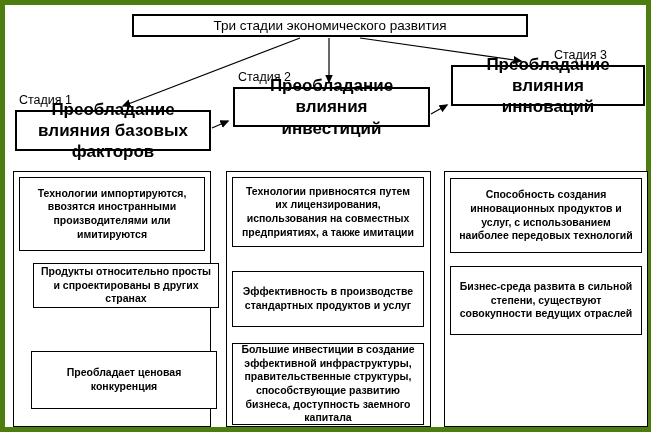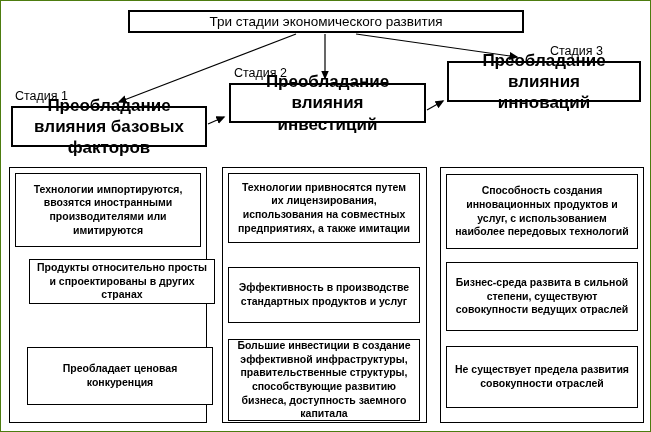--- a/index.html
+++ b/index.html
@@ -2,21 +2,21 @@
 <html><head>
 <meta charset="utf-8">
 <style>
   * { margin:0; padding:0; box-sizing:border-box; }
   html,body { background:#fff; }
   body {
     width:651px; height:432px; position:relative; overflow:hidden;
     font-family:"Liberation Sans", sans-serif; color:#000;
   }
   .canvas {
-    position:absolute; inset:0; border:1px solid #4d7c0f; background:#fff;
+    position:absolute; inset:0; border:5px solid #4d7c0f; background:#fff;
   }
   .arrows {
     position:absolute; left:0; top:0; width:651px; height:432px;
     pointer-events:none;
   }
   .arrows line { stroke:#000; stroke-width:1.2; }
   .box {
     position:absolute; background:#fff; border:1px solid #000;
     display:flex; align-items:center; justify-content:center;
     text-align:center;
@@ -92,15 +92,14 @@
   <div class="box item-box" id="c1b1">Технологии импортируются, ввозятся иностранными производителями или имитируются</div>
   <div class="box item-box" id="c1b2">Продукты относительно просты и спроектированы в других странах</div>
   <div class="box item-box" id="c1b3">Преобладает ценовая конкуренция</div>
 
   <div class="box item-box" id="c2b1">Технологии привносятся путем их лицензирования, использования на совместных предприятиях, а также имитации</div>
   <div class="box item-box" id="c2b2">Эффективность в производстве стандартных продуктов и услуг</div>
   <div class="box item-box" id="c2b3">Большие инвестиции в создание эффективной инфраструктуры, правительственные структуры, способствующие развитию бизнеса, доступность заемного капитала</div>
 
   <div class="box item-box" id="c3b1">Способность создания инновационных продуктов и услуг, с использованием наиболее передовых технологий</div>
   <div class="box item-box" id="c3b2">Бизнес-среда развита в сильной степени, существуют совокупности ведущих отраслей</div>
-  <div class="box item-box" id="c3b3">Не существует предела развития совокупности отраслей</div>
 
 </div>
 
 </body></html>

